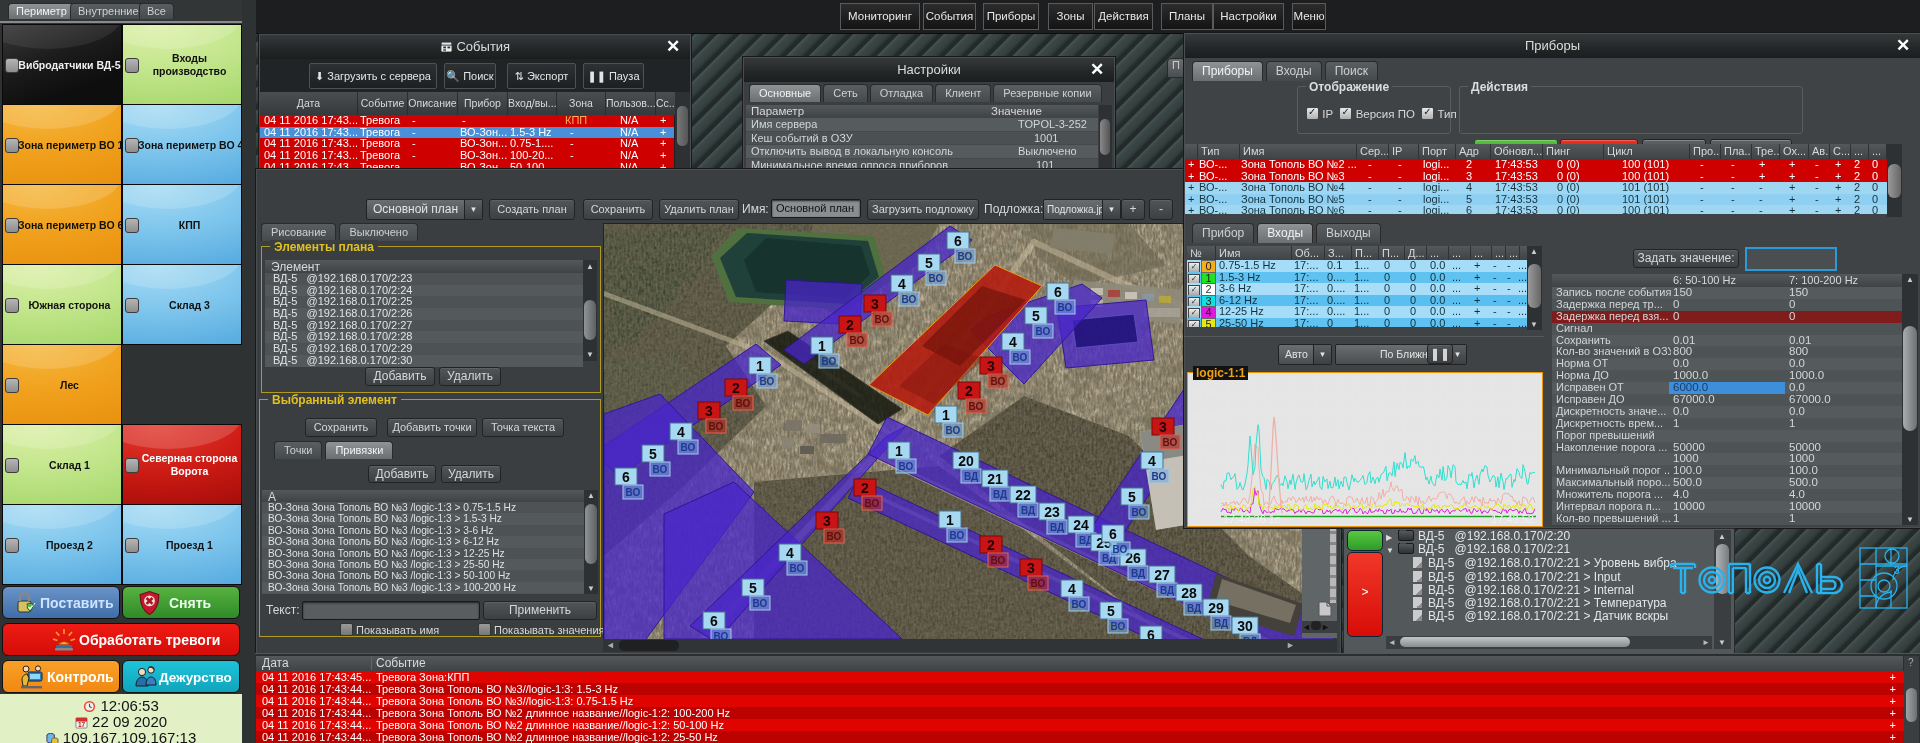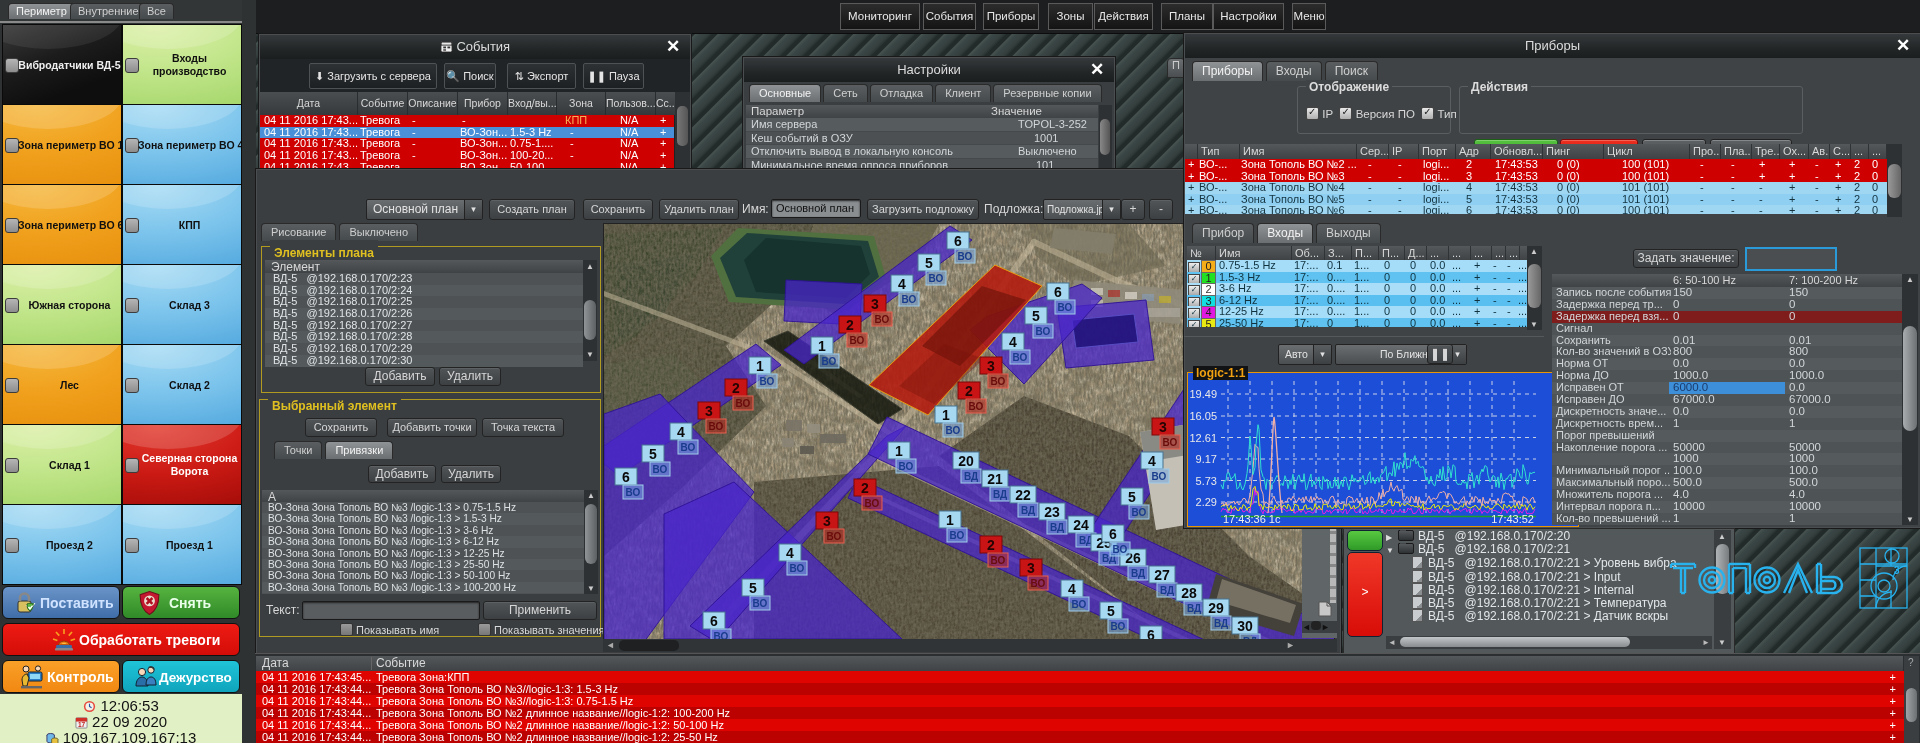--- a/index.html
+++ b/index.html
@@ -61,21 +61,21 @@
 .erow .ec{position:absolute;top:0;}
 .srow{position:relative;height:12.7px;line-height:12.7px;overflow:hidden;border-bottom:1px solid #45494b;}
 .srow:nth-child(odd){background:#565b5d;}
 .dd{position:absolute;height:19px;line-height:19px;background:linear-gradient(#6a6e70,#4a4e50);
  border:1px solid #222;border-radius:2px;color:#e2e2e2;font-size:12px;text-indent:6px;}
 .ddb{position:absolute;right:0;top:0;width:17px;height:100%;background:linear-gradient(#5a5e60,#3c4042);
  border-left:1px solid #222;text-align:center;text-indent:0;font-size:9px;}
 .inp{position:absolute;height:17px;line-height:17px;background:#8a8e90;border:1px solid #1a1a1a;
  box-shadow:0 1px 2px #222 inset;color:#111;font-size:11px;text-indent:4px;border-radius:2px;white-space:nowrap;overflow:hidden;}
 .grp{border:1px solid #b09a20;}
-.gt{position:absolute;top:-7px;left:8px;background:#3a3e40;color:#e0c020;font-size:12px;font-weight:bold;padding:6px 4px;}
+.gt{position:absolute;top:-7px;left:8px;background:#3a3e40;color:#e0c020;font-size:12px;font-weight:bold;padding:0 4px;}
 .prow{position:relative;height:11.7px;line-height:11.7px;font-size:11px;color:#e0e4e6;text-indent:8px;overflow:hidden;}
 .prow:nth-child(even){background:#545a5c;}
 .prow2{position:relative;height:11.4px;line-height:11.4px;font-size:10.2px;color:#dde1e3;text-indent:6px;overflow:hidden;}
 .prow2:nth-child(even){background:#545a5c;}
 .cbx{display:inline-block;width:11px;height:11px;background:linear-gradient(#9a9a9a,#777);border:1px solid #333;border-radius:2px;vertical-align:-2px;}
 .cbc{display:inline-block;width:11px;height:11px;background:linear-gradient(#e8e8e8,#b0b0b0);border:1px solid #444;border-radius:2px;vertical-align:-2px;position:relative;}
 .cbc:after{content:"✓";position:absolute;left:1px;top:-2px;color:#222;font-size:10px;}
 .gbtn{height:22px;line-height:22px;background:linear-gradient(#5e6264,#44484a);border:1px solid #222;border-radius:3px;
  color:#f0f0f0;font-size:12px;font-weight:bold;text-align:right;box-shadow:0 1px 0 rgba(255,255,255,.25) inset;margin-top:39px;}
 .gbtn .ic{font-weight:normal;}
@@ -144,24 +144,20 @@
       <div class="lbl">Южная сторона</div>
     </div>
  <div class="tile t-blue" style="left:122px;top:264px;">
       <div class="cb"></div>
       <div class="lbl">Склад 3</div>
     </div>
  <div class="tile t-orange" style="left:2px;top:344px;">
       <div class="cb"></div>
       <div class="lbl">Лес</div>
     </div>
- <div class="tile t-blue" style="left:122px;top:344px;">
-      <div class="cb"></div>
-      <div class="lbl">Склад 2</div>
-    </div>
  <div class="tile t-green" style="left:2px;top:424px;">
       <div class="cb"></div>
       <div class="lbl">Склад 1</div>
     </div>
  <div class="tile t-red" style="left:122px;top:424px;">
       <div class="cb"></div>
       <div class="lbl" style="white-space:normal;">Северная сторона<br>Ворота</div>
     </div>
  <div class="tile t-blue" style="left:2px;top:504px;">
       <div class="cb"></div>
@@ -1088,21 +1084,21 @@
  <div class="abs" style="left:343px;top:213px;width:15px;height:84px;background:#2e3133;">
   <div class="abs" style="left:1px;top:18px;width:13px;height:44px;background:linear-gradient(90deg,#999,#666);border-radius:6px;"></div>
   <div style="position:absolute;left:3px;top:1px;color:#ccc;font-size:8px;">▲</div>
   <div style="position:absolute;left:3px;bottom:1px;color:#ccc;font-size:8px;">▼</div>
  </div>
  <div class="abs" style="left:0;top:303px;width:360px;height:1px;border-top:1px solid #55595b;"></div>
  <div class="dd" style="left:94px;top:311px;width:52px;font-size:10.5px;">Авто<span class="ddb">▾</span></div>
  <div class="dd" style="left:151px;top:311px;width:90px;font-size:10.5px;text-indent:4px;padding-left:40px;">По Ближнему<span class="ddb">▾</span></div>
  <div class="btn" style="position:absolute;left:243px;top:311px;width:24px;height:18px;line-height:18px;">❚❚</div>
 
- <div class="abs" style="left:3px;top:339px;width:354px;height:153px;background:#1d4ed8;border:1px solid #e89608;padding-left:36px;">
+ <div class="abs" style="left:3px;top:339px;width:354px;height:153px;background:#e5e5e5;border:1px solid #e89608;">
   <span class="abs" style="left:5px;top:-7px;background:#101214;padding:0 3px;color:#f0a010;font-weight:bold;font-size:12px;">logic-1:1</span>
   <svg class="abs" style="left:0;top:0;" width="352" height="151" viewBox="0 0 352 151">
         <g stroke="#e8e8e8" stroke-width="1" stroke-dasharray="4 4" opacity="0.85">
           <line x1="40" y1="8" x2="40" y2="140"></line>
           <line x1="62" y1="8" x2="62" y2="140"></line>
           <line x1="84" y1="8" x2="84" y2="140"></line>
           <line x1="106" y1="8" x2="106" y2="140"></line>
           <line x1="128" y1="8" x2="128" y2="140"></line>
           <line x1="150" y1="8" x2="150" y2="140"></line>
           <line x1="172" y1="8" x2="172" y2="140"></line>

